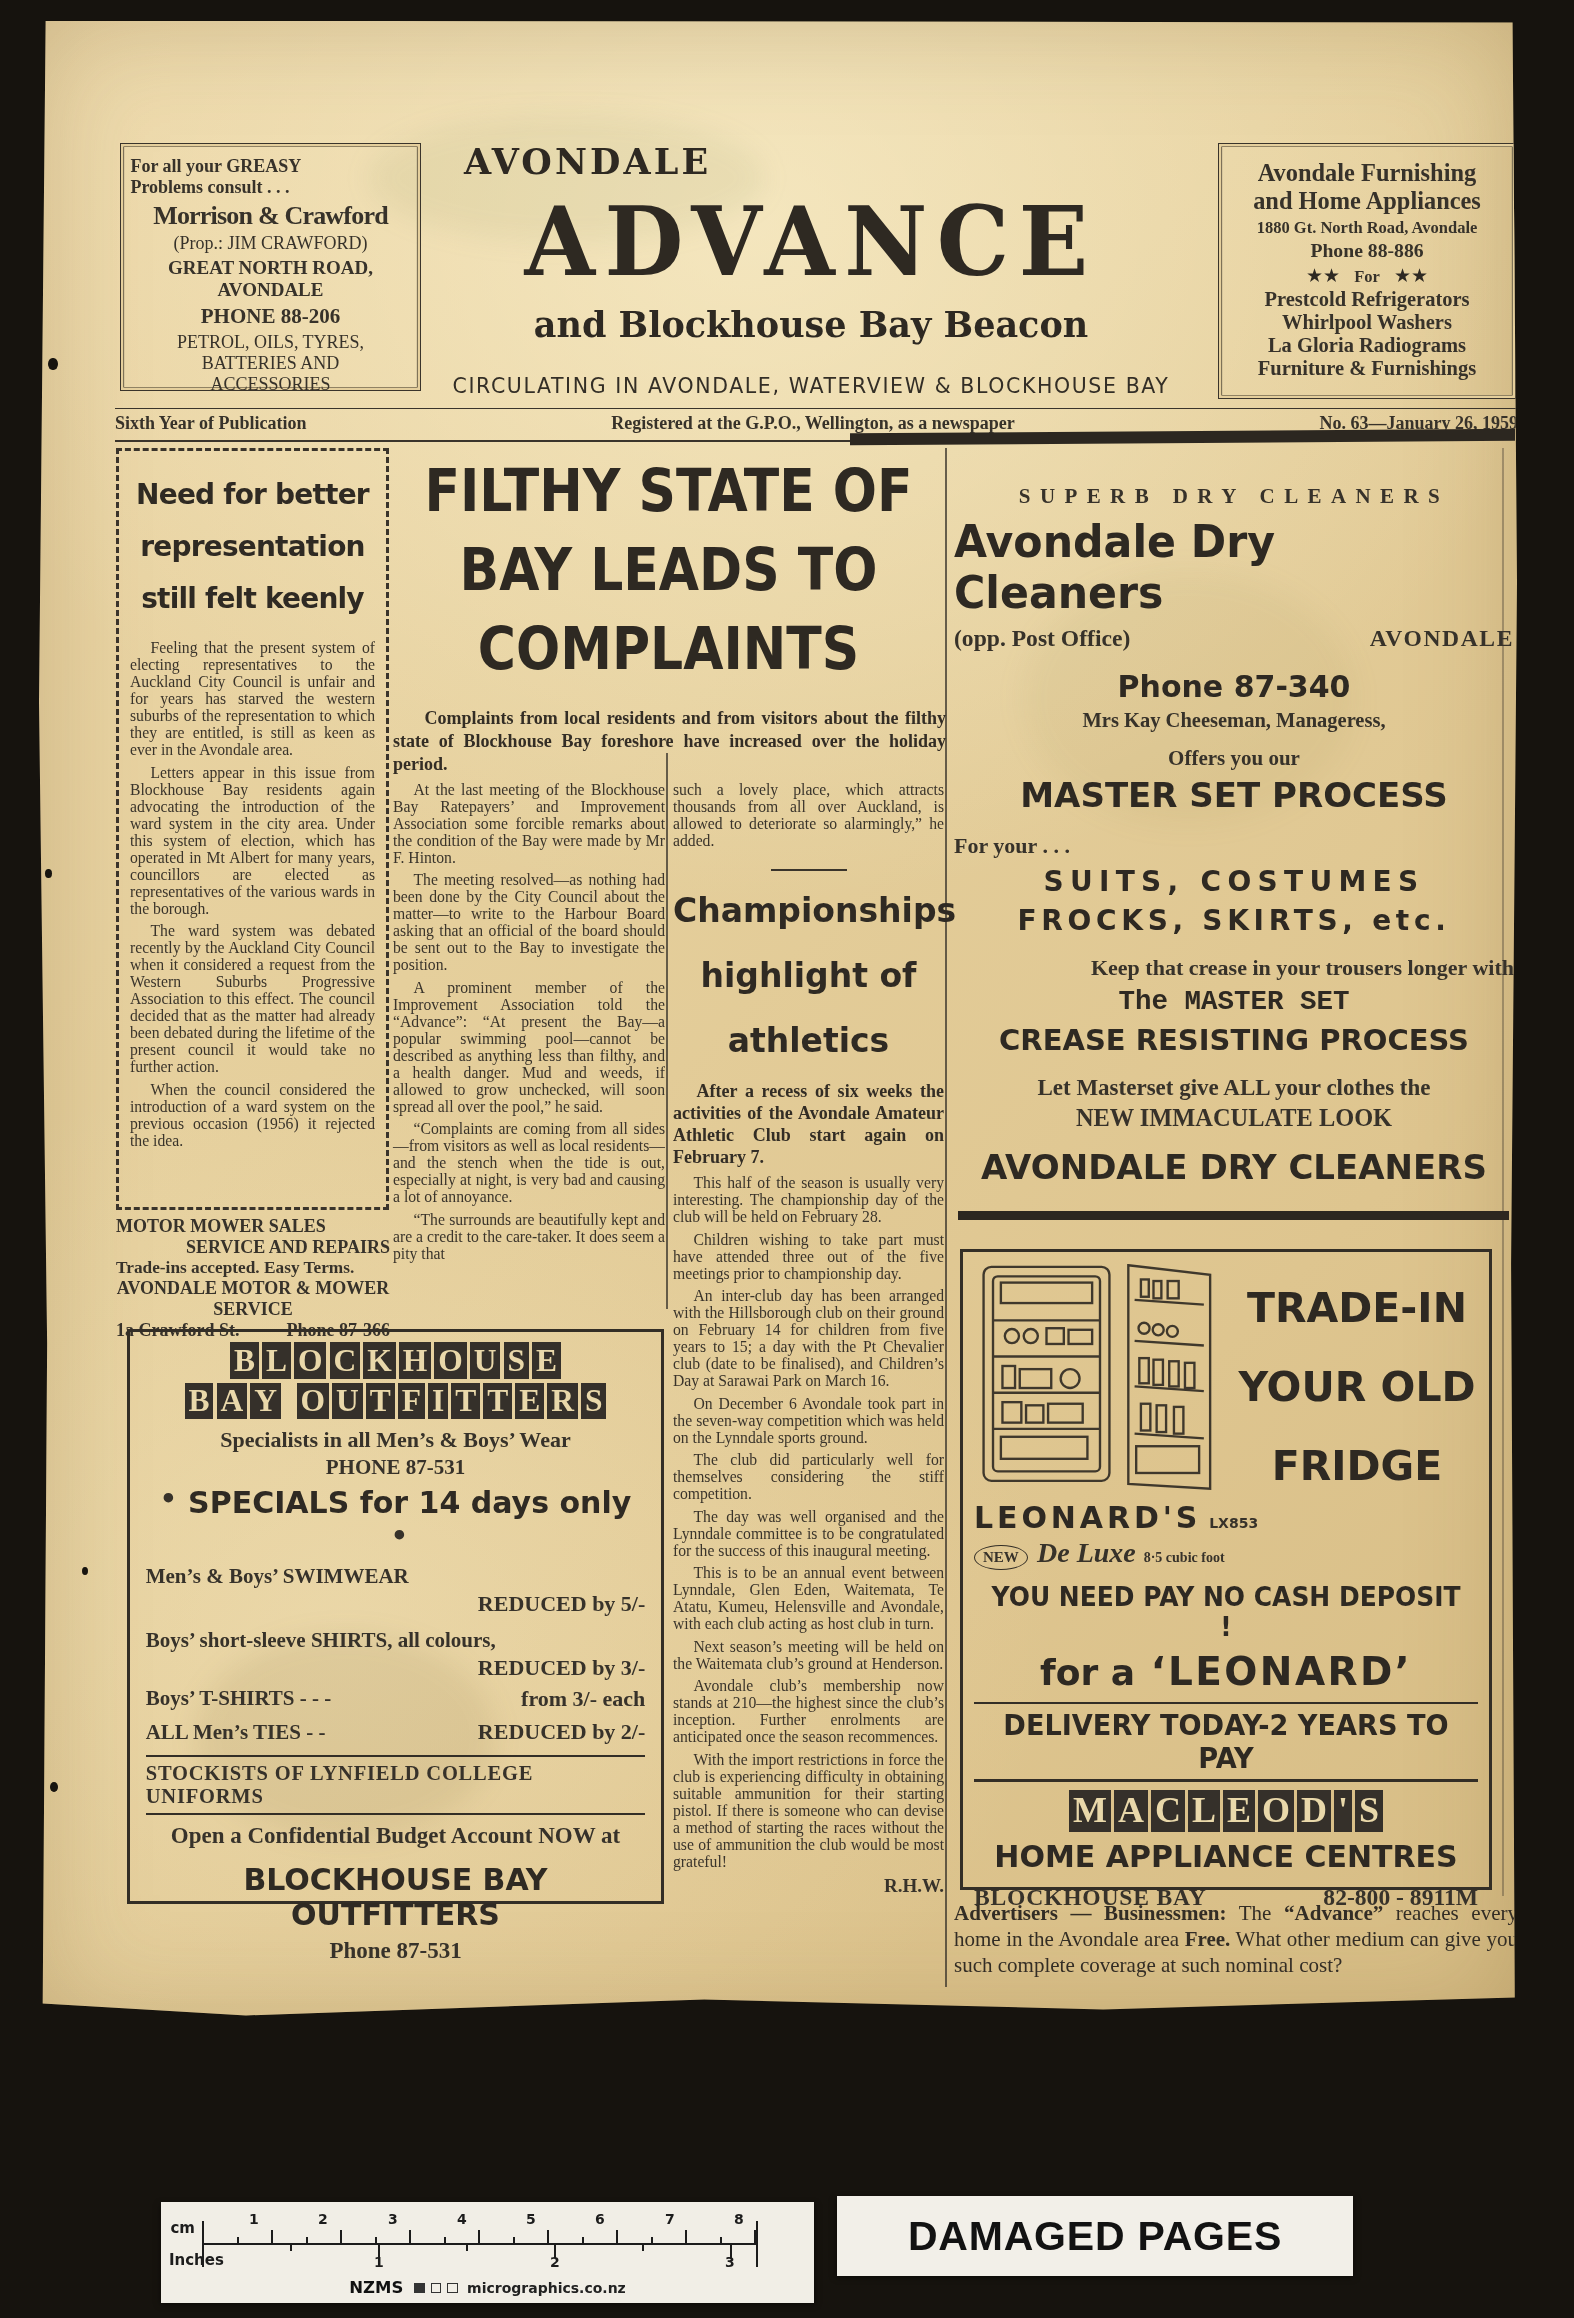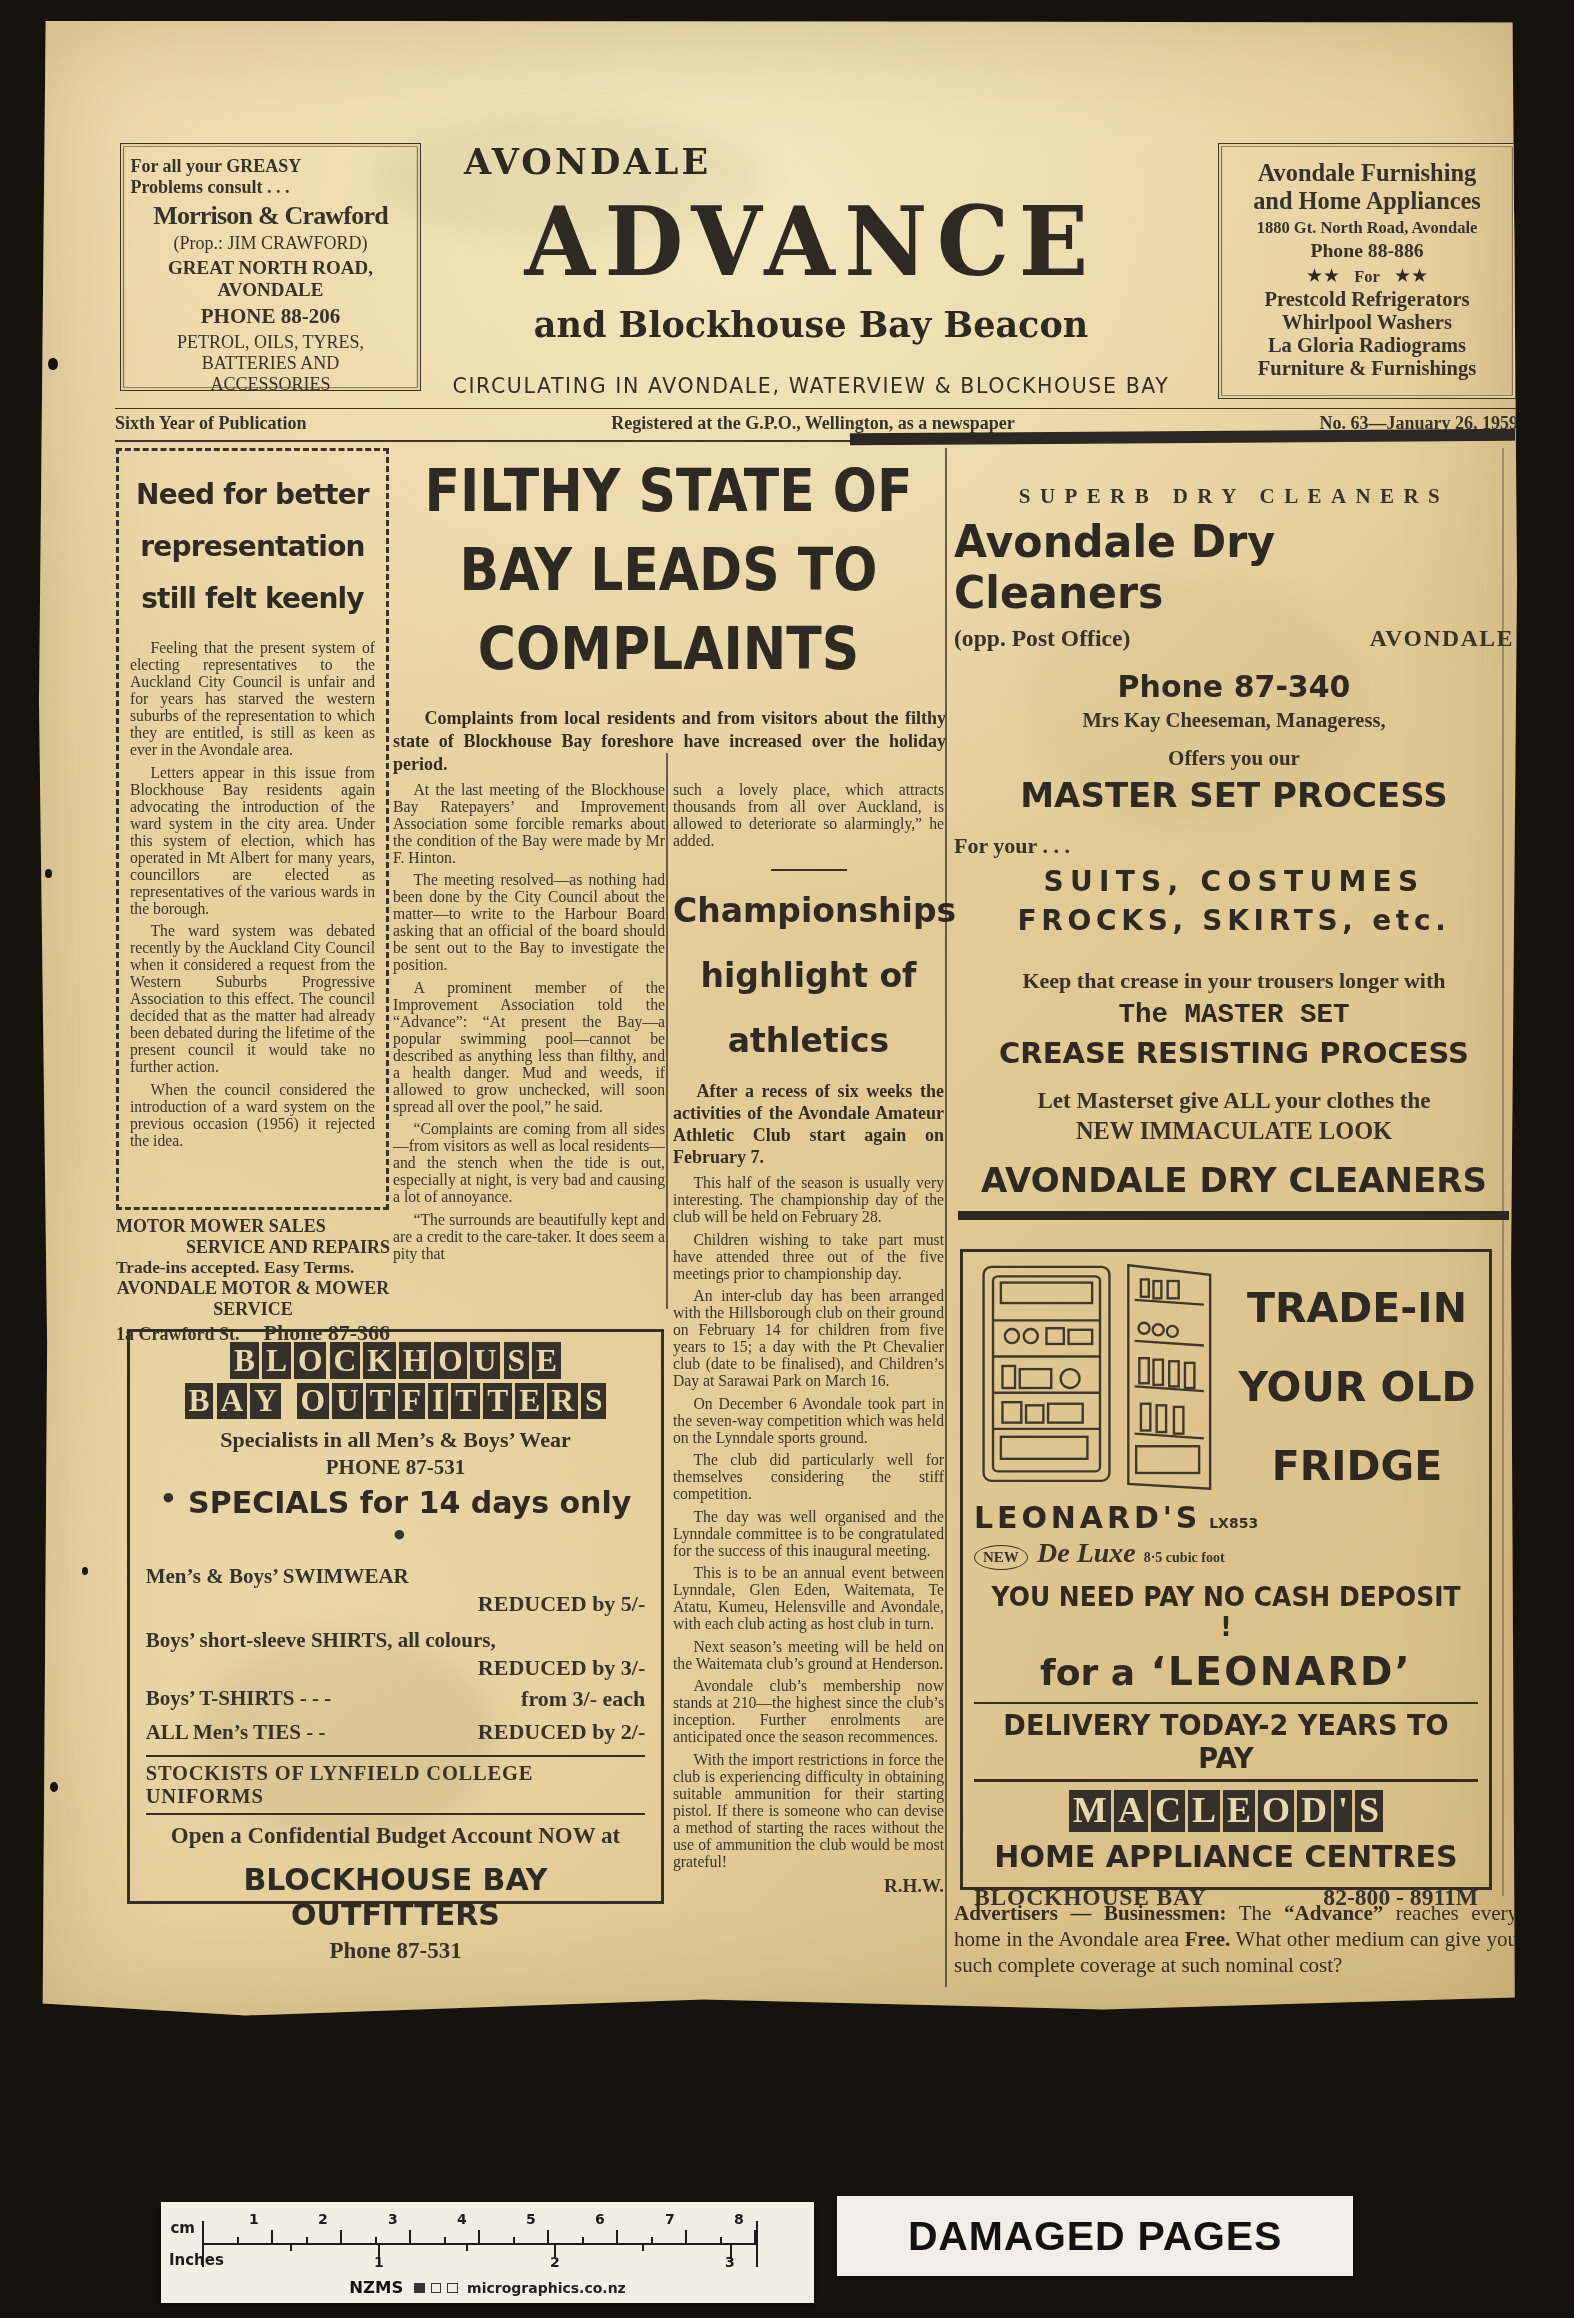--- a/index.html
+++ b/index.html
@@ -114,21 +114,21 @@
   </div>
 
   <div class="abs" style="left:77px;top:1195px;width:274px;">
     <div class="serif bold" style="font-size:18px;">MOTOR MOWER SALES</div>
     <div class="serif bold" style="font-size:18px;text-align:right;">SERVICE AND REPAIRS</div>
     <div class="serif bold" style="font-size:17.3px;">Trade-ins accepted.   Easy Terms.</div>
     <div class="serif bold center" style="font-size:18px;">AVONDALE MOTOR &amp; MOWER</div>
     <div class="serif bold center" style="font-size:18px;">SERVICE</div>
     <div class="item-row">
       <span class="serif bold" style="font-size:18px;">1a Crawford St.</span>
-      <span class="serif bold" style="font-size:22px;">Phone 87-366</span>
+      <span class="serif bold" style="font-size:18px;">Phone 87-366</span>
     </div>
   </div>
 
   <div class="abs center" style="left:353px;top:431px;width:553px;">
     <div class="sans bold" style="font-size:52px;line-height:79px;color:#2e2922;transform:scaleY(1.12);">FILTHY STATE OF</div>
     <div class="sans bold" style="font-size:52px;line-height:79px;color:#2e2922;transform:scaleY(1.12);">BAY LEADS TO</div>
     <div class="sans bold" style="font-size:52px;line-height:79px;color:#2e2922;transform:scaleY(1.12);">COMPLAINTS</div>
   </div>
 
   <div class="abs serif bold just" style="left:354px;top:686px;width:553px;font-size:18px;line-height:23px;text-indent:31.5px;color:#332d25;">Complaints from local residents and from visitors about the filthy state of Blockhouse Bay foreshore have increased over the holiday period.</div>
@@ -202,21 +202,21 @@
       <span class="serif bold" style="font-size:23.6px;">(opp. Post Office)</span>
       <span class="serif bold" style="font-size:23.6px;letter-spacing:1.6px;">AVONDALE</span>
     </div>
     <div class="sans bold center" style="font-size:30px;margin-top:17.3px;color:#2e2922;">Phone 87-340</div>
     <div class="serif bold center" style="font-size:20.5px;margin-top:4.7px;">Mrs Kay Cheeseman, Manageress,</div>
     <div class="serif bold center" style="font-size:21px;margin-top:14px;">Offers you our</div>
     <div class="sans bold center" style="font-size:34px;margin-top:4.7px;color:#2e2922;">MASTER SET PROCESS</div>
     <div class="serif bold" style="font-size:22px;margin-top:17.3px;">For your . . .</div>
     <div class="sans bold center" style="font-size:28px;letter-spacing:6.3px;margin-top:6.3px;color:#2e2922;">SUITS, COSTUMES</div>
     <div class="sans bold center" style="font-size:28px;letter-spacing:4.7px;margin-top:6.3px;color:#2e2922;">FROCKS, SKIRTS, etc.</div>
-    <div class="serif bold center" style="font-size:22px;margin-top:31px;">Keep that crease in your trousers longer with</div>
+    <div class="serif bold center" style="font-size:22px;margin-top:18px;text-align:right;">Keep that crease in your trousers longer with</div>
     <div class="sans bold center" style="font-size:27.5px;margin-top:4.7px;color:#2e2922;font-family:Liberation Mono, monospace;">The MASTER SET</div>
     <div class="sans bold center" style="font-size:29px;margin-top:6.3px;color:#2e2922;">CREASE RESISTING PROCESS</div>
     <div class="serif bold center" style="font-size:23px;margin-top:17.3px;">Let Masterset give ALL your clothes the</div>
     <div class="serif bold center" style="font-size:24.4px;margin-top:3.1px;">NEW IMMACULATE LOOK</div>
     <div class="sans bold center" style="font-size:34px;margin-top:15.7px;color:#2e2922;">AVONDALE DRY CLEANERS</div>
   </div>
   <div class="rule" style="left:919px;top:1190px;width:551px;height:9.4px;background:#2c2720;"></div>
 
   <div class="abs" style="left:921px;top:1228px;width:532px;height:641px;border:3.9px solid #332e26;box-sizing:border-box;padding:7.9px 11px;">
     <div style="position:relative;height:236px;">

